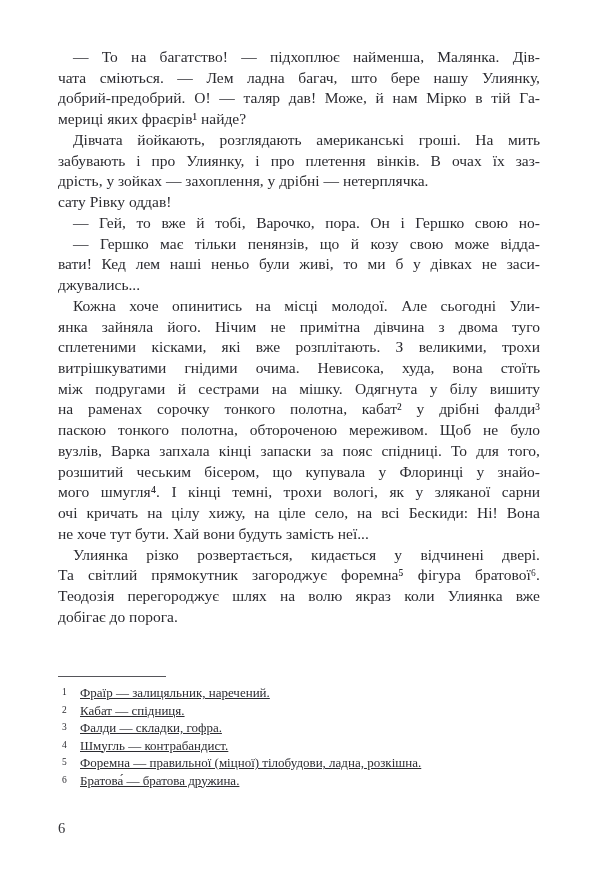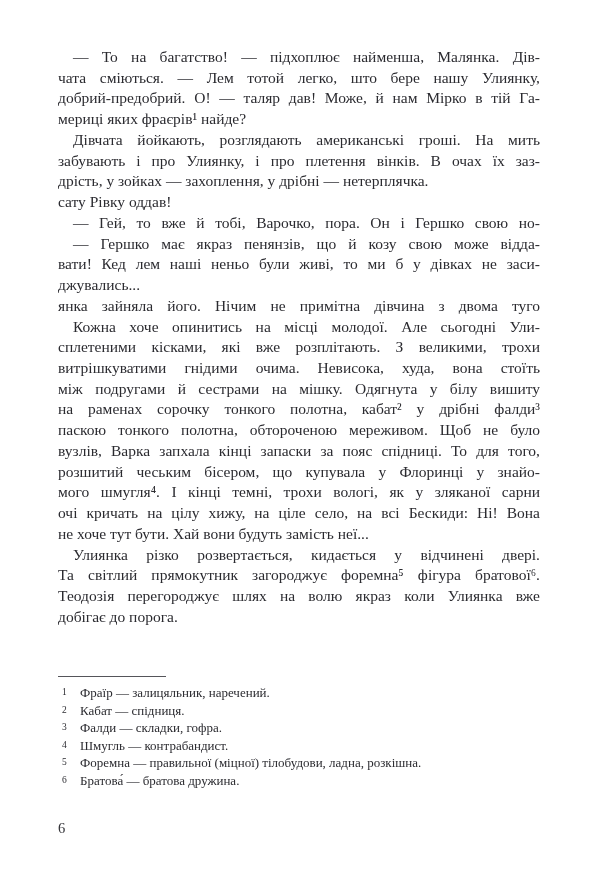--- a/index.html
+++ b/index.html
@@ -63,48 +63,49 @@
     flex: 0 0 22px;
     width: 22px;
     box-sizing: border-box;
     padding-left: 4px;
     padding-top: 1px;
     font-size: 9.5px;
     line-height: 15px;
   }
   .fn-text {
     flex: 1;
+    text-decoration: underline;
   }
   .page-number {
     position: absolute;
     left: 58px;
     top: 820px;
     font-size: 14.5px;
     color: #333338;
   }
 </style>
 </head>
 <body>
 
 <div class="page">
   <div class="body-text">
       <div class="line first">— То на багатство! — підхоплює найменша, Малянка. Дів-</div>
-      <div class="line">чата сміються. — Лем тотой легко, што бере нашу Улиянку,</div>
+      <div class="line">чата сміються. — Лем ладна багач, што бере нашу Улиянку,</div>
       <div class="line">добрий-предобрий. О! — таляр дав! Може, й нам Мірко в тій Га-</div>
       <div class="line pend">мериці яких фраєрів¹ найде?</div>
       <div class="line first">Дівчата йойкають, розглядають американські гроші. На мить</div>
       <div class="line">забувають і про Улиянку, і про плетення вінків. В очах їх заз-</div>
       <div class="line pend">дрість, у зойках — захоплення, у дрібні — нетерплячка.</div>
       <div class="line pend">сату Рівку оддав!</div>
       <div class="line first">— Гей, то вже й тобі, Варочко, пора. Он і Гершко свою но-</div>
-      <div class="line first">— Гершко має якраз пенянзів, що й козу свою може відда-</div>
+      <div class="line first">— Гершко має тільки пенянзів, що й козу свою може відда-</div>
       <div class="line">вати! Кед лем наші неньо були живі, то ми б у дівках не заси-</div>
       <div class="line pend">джувались...</div>
+      <div class="line first">Кожна хоче опинитись на місці молодої. Але сьогодні Ули-</div>
       <div class="line">янка зайняла його. Нічим не примітна дівчина з двома туго</div>
-      <div class="line first">Кожна хоче опинитись на місці молодої. Але сьогодні Ули-</div>
       <div class="line">сплетеними кісками, які вже розплітають. З великими, трохи</div>
       <div class="line">витрішкуватими гнідими очима. Невисока, худа, вона стоїть</div>
       <div class="line">між подругами й сестрами на мішку. Одягнута у білу вишиту</div>
       <div class="line">на раменах сорочку тонкого полотна, кабат² у дрібні фалди³</div>
       <div class="line">паскою тонкого полотна, обтороченою мереживом. Щоб не було</div>
       <div class="line">вузлів, Варка запхала кінці запаски за пояс спідниці. То для того,</div>
       <div class="line">розшитий чеським бісером, що купувала у Флоринці у знайо-</div>
       <div class="line">мого шмугля⁴. І кінці темні, трохи вологі, як у зляканої сарни</div>
       <div class="line">очі кричать на цілу хижу, на ціле село, на всі Бескиди: Ні! Вона</div>
       <div class="line pend">не хоче тут бути. Хай вони будуть замість неї...</div>

